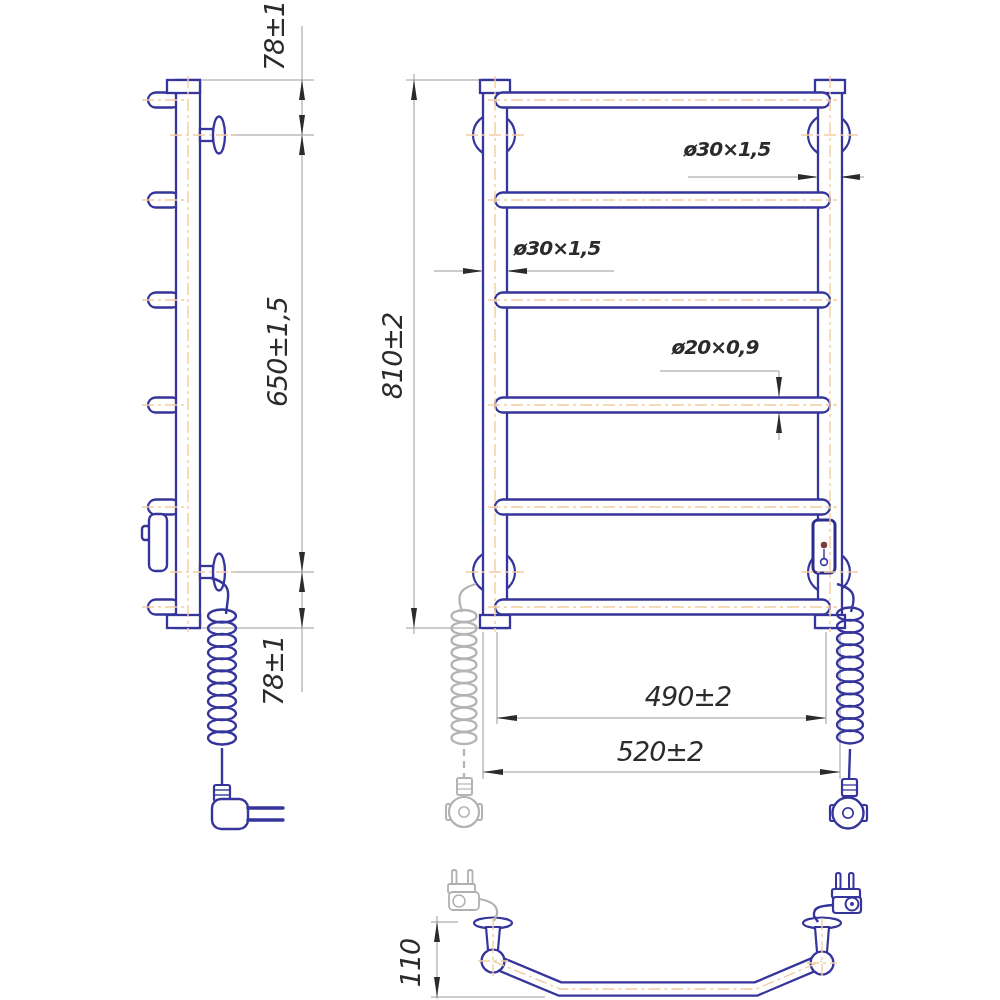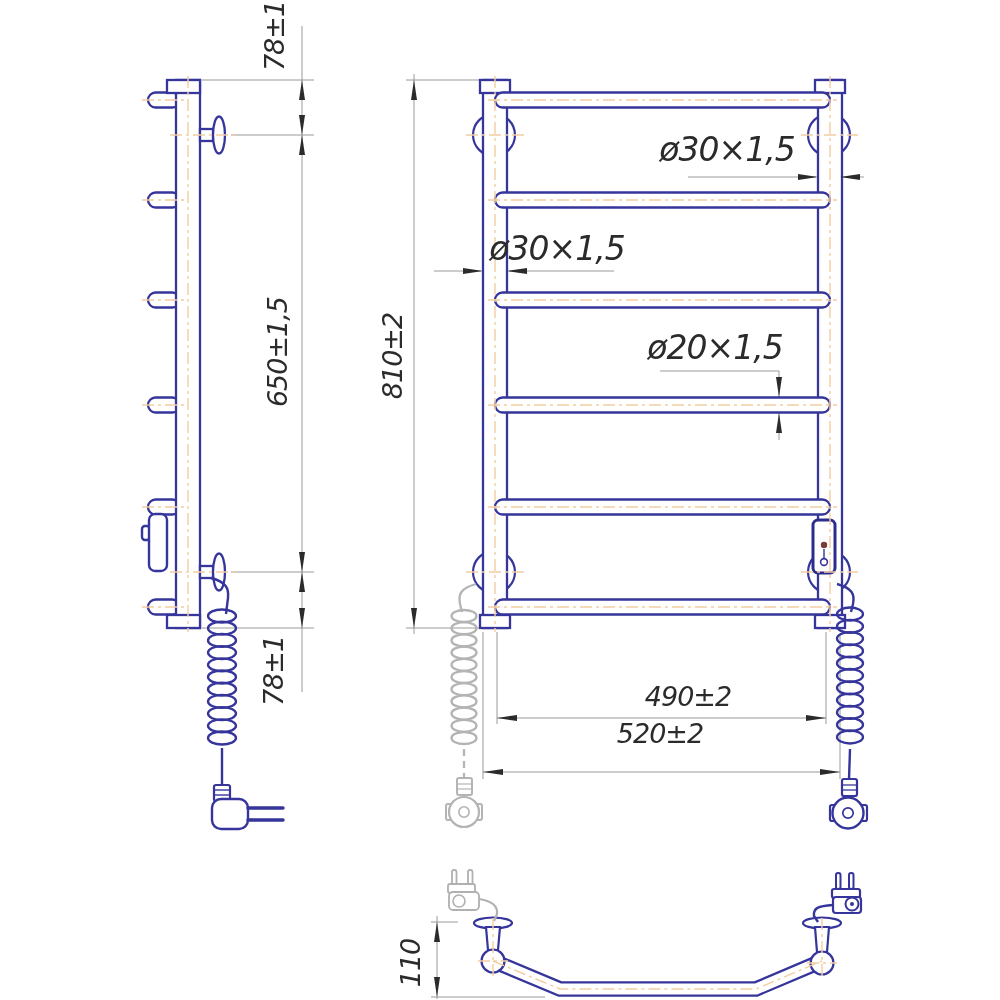--- a/index.html
+++ b/index.html
@@ -3,21 +3,21 @@
 <meta charset="utf-8">
 <style>
   html,body{margin:0;padding:0;background:#ffffff;}
   .stage{position:relative;width:1000px;height:1000px;background:#ffffff;overflow:hidden;
          font-family:"DejaVu Sans",sans-serif;}
   .stage svg{position:absolute;left:0;top:0;}
   .dim-label{position:absolute;font-style:italic;font-size:27px;color:#2b2b2b;
              white-space:nowrap;letter-spacing:-1px;
              transform:translate(-50%,-50%);}
   .dim-label.rot{transform:translate(-50%,-50%) rotate(-90deg);}
-  .dim-label.dia{font-size:33px;}
+  .dim-label.dia{font-size:20px;font-weight:bold;}
 </style>
 </head>
 <body>
 
 <div class="stage">
 <svg width="1000" height="1000" viewBox="0 0 1000 1000">
 
   <g stroke="#9a9a9a" stroke-width="1" fill="none">
 
     <line x1="202" y1="80" x2="314" y2="80"></line>
@@ -292,17 +292,17 @@
     <polygon points="437,997 434,977 440,977"></polygon>
   </g>
 </svg>
 
   <div class="dim-label rot" style="left:274px;top:36px">78±1</div>
   <div class="dim-label rot" style="left:277px;top:352px">650±1,5</div>
   <div class="dim-label rot" style="left:273px;top:671px">78±1</div>
   <div class="dim-label rot" style="left:392px;top:356px">810±2</div>
   <div class="dim-label dia" style="left:727px;top:149px">ø30×1,5</div>
   <div class="dim-label dia" style="left:557px;top:248px">ø30×1,5</div>
-  <div class="dim-label dia" style="left:715px;top:347px">ø20×1,5</div>
+  <div class="dim-label dia" style="left:715px;top:347px">ø20×0,9</div>
   <div class="dim-label" style="left:688px;top:696px">490±2</div>
-  <div class="dim-label" style="left:660px;top:733px">520±2</div>
+  <div class="dim-label" style="left:660px;top:751px">520±2</div>
   <div class="dim-label rot" style="left:410px;top:963px">110</div>
 </div>
 
 </body></html>

